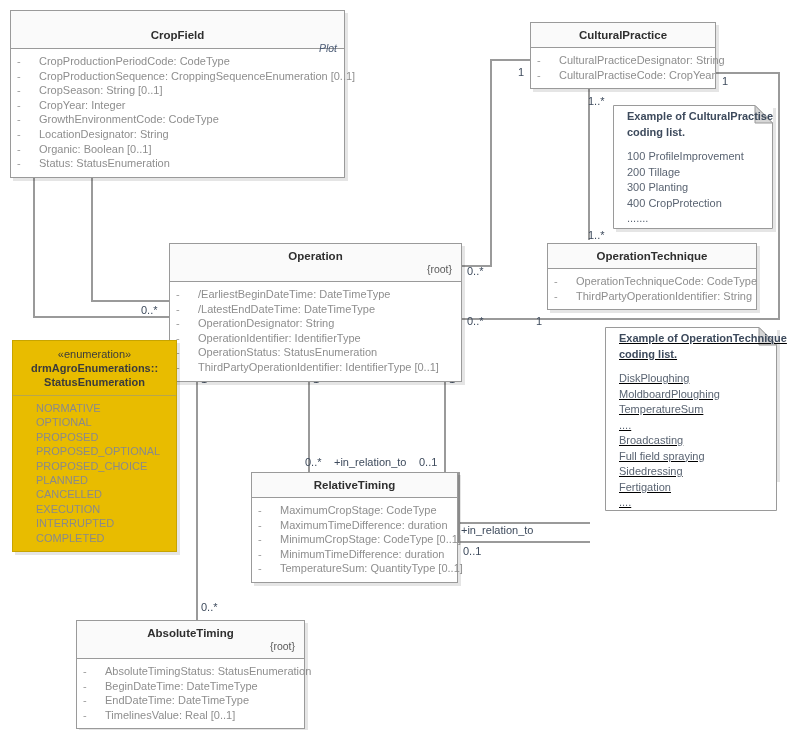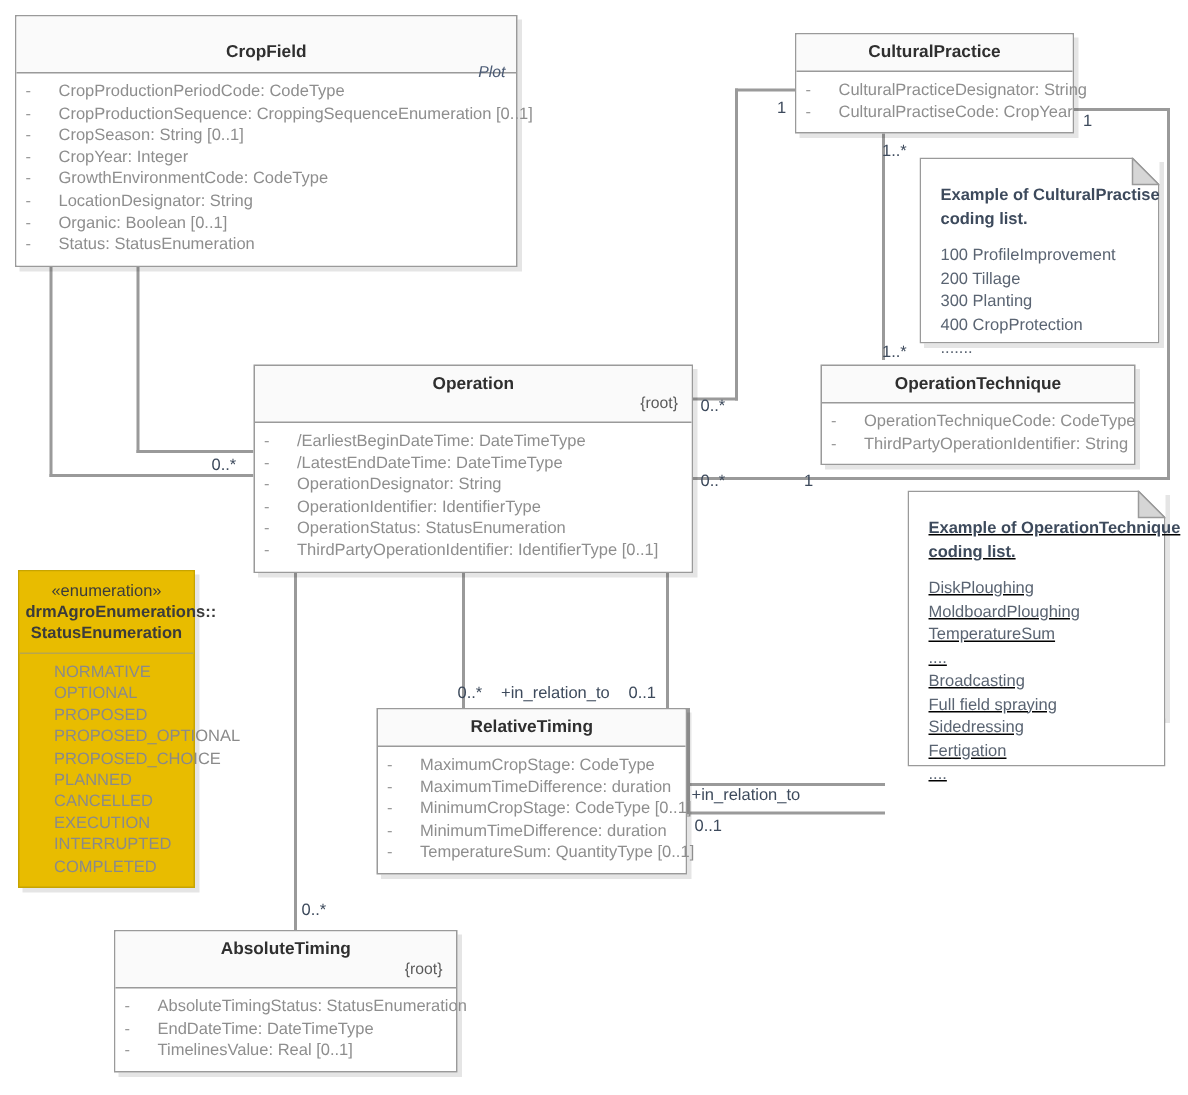--- a/index.html
+++ b/index.html
@@ -132,21 +132,21 @@
     background: #ffffff;
     box-sizing: border-box;
     box-shadow: 3px 3px 0 rgba(0,0,0,0.10);
   }
   .unote .shape {
     position: absolute;
     inset: 0;
   }
   .unote .body {
     position: relative;
-    padding: 18px 12px 10px 14px;
+    padding: 4px 12px 10px 14px;
   }
   .unote .nline {
     font-size: 11px;
     color: #5a6472;
     line-height: 15.5px;
     white-space: nowrap;
   }
   .unote .nline.bold {
     font-weight: bold;
     color: #3d4a5c;
@@ -291,21 +291,21 @@
       <div class="nline">TemperatureSum</div>
       <div class="nline">....</div>
       <div class="nline">Broadcasting</div>
       <div class="nline">Full field spraying</div>
       <div class="nline">Sidedressing</div>
       <div class="nline">Fertigation</div>
       <div class="nline">....</div>
     </div>
   </div>
 
-  <div class="uenum" style="left:12px; top:340px; width:118px;margin-top:40px;">
+  <div class="uenum" style="left:12px; top:340px; width:165px;">
     <div class="hdr">
       <div class="st">«enumeration»</div>
       <div>drmAgroEnumerations::</div>
       <div>StatusEnumeration</div>
     </div>
     <div class="lits">
       <div class="lit">NORMATIVE</div>
       <div class="lit">OPTIONAL</div>
       <div class="lit">PROPOSED</div>
       <div class="lit">PROPOSED_OPTIONAL</div>
@@ -331,18 +331,19 @@
     </div>
   </div>
 
   <div class="uclass" style="left:76px; top:620px; width:229px;">
     <div class="hdr">
       <div class="cname">AbsoluteTiming</div>
       <div class="rootmark">{root}</div>
     </div>
     <div class="attrs">
       <div class="attr"><span class="vis">-</span><span>AbsoluteTimingStatus: StatusEnumeration</span></div>
+      <div class="attr"><span class="vis">-</span><span>BeginDateTime: DateTimeType</span></div>
       <div class="attr"><span class="vis">-</span><span>EndDateTime: DateTimeType</span></div>
       <div class="attr"><span class="vis">-</span><span>TimelinesValue: Real [0..1]</span></div>
     </div>
   </div>
 
 </div>
 
 </body></html>

